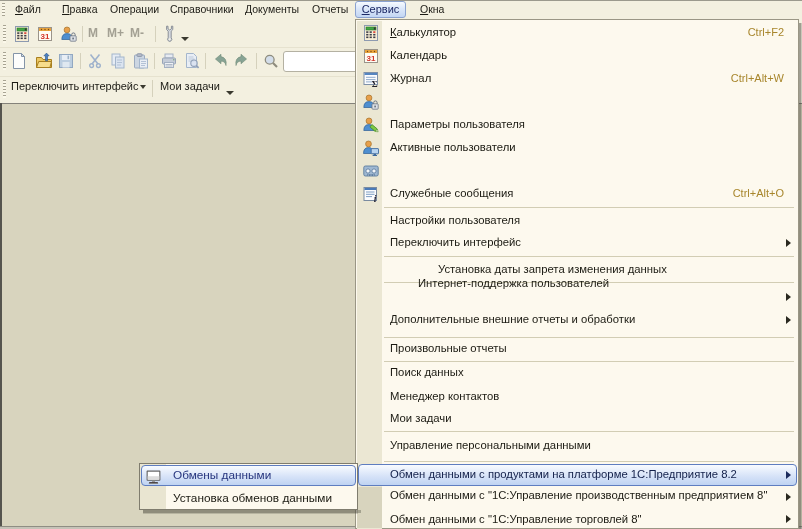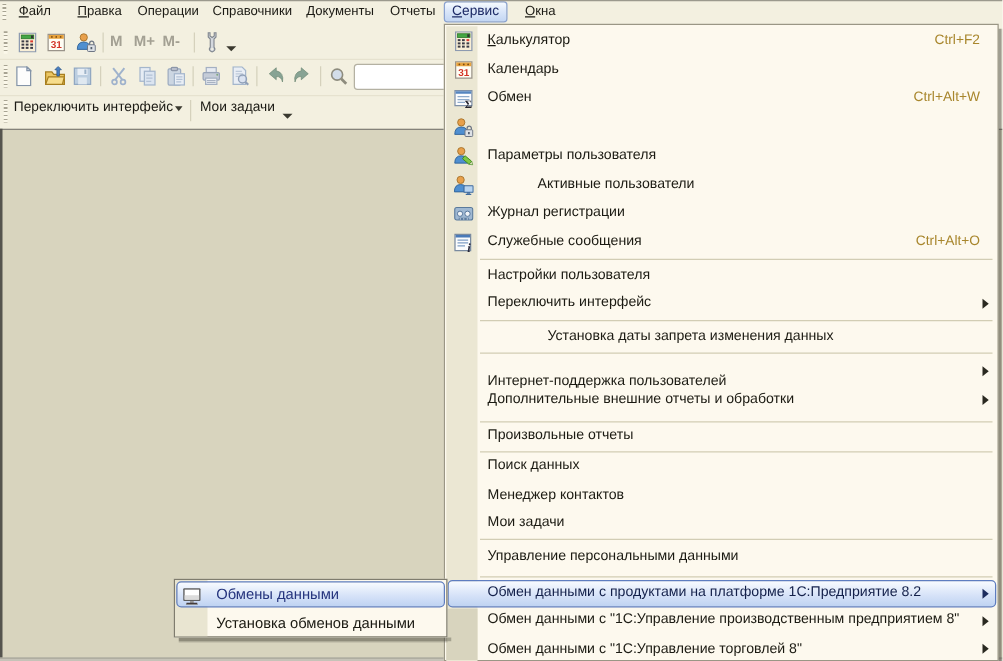--- a/index.html
+++ b/index.html
@@ -201,35 +201,34 @@
   <div class="abs" id="botline"></div>
   <div class="abs" id="botstrip"></div>
 
   <div class="abs" id="menu">
     <div class="abs" id="gut"></div>
     <div class="abs" id="gutdark"></div>
     <div class="abs" id="hl"></div>
     <span class="abs mi" style="top:1px;"><u>К</u>алькулятор</span>
     <span class="abs msc" style="top:1px;">Ctrl+F2</span>
     <span class="abs mi" style="top:24px;">Кален<u>д</u>арь</span>
-    <span class="abs mi" style="top:47px;">Обмен</span>
+    <span class="abs mi" style="top:47px;">Журнал</span>
     <span class="abs msc" style="top:47px;">Ctrl+Alt+W</span>
     <span class="abs mi" style="top:93px;">Параметры пользователя</span>
-    <span class="abs mi" style="top:116px;margin-left:40px;">Активные пользователи</span>
-    <span class="abs mi" style="top:139px;">Журнал регистрации</span>
+    <span class="abs mi" style="top:116px;">Активные пользователи</span>
     <span class="abs mi" style="top:162px;">Служебные сообщения</span>
     <span class="abs msc" style="top:162px;">Ctrl+Alt+O</span>
     <div class="abs msep" style="top:187px;"></div>
     <span class="abs mi" style="top:189px;">Настройки пользователя</span>
     <span class="abs mi" style="top:211px;">Переключить интерфейс</span>
     <div class="abs marr" style="top:219px;"></div>
     <div class="abs msep" style="top:236px;"></div>
     <span class="abs mi" style="top:238px;margin-left:48px;">Установка даты запрета изменения данных</span>
     <div class="abs msep" style="top:262px;"></div>
-    <span class="abs mi" style="top:274px;">Интернет-поддержка пользователей</span>
+    <span class="abs mi" style="top:252px;margin-left:28px;">Интернет-поддержка пользователей</span>
     <div class="abs marr" style="top:273px;"></div>
     <span class="abs mi" style="top:288px;">Дополнительные внешние отчеты и обработки</span>
     <div class="abs marr" style="top:296px;"></div>
     <div class="abs msep" style="top:317px;"></div>
     <span class="abs mi" style="top:317px;">Произвольные отчеты</span>
     <div class="abs msep" style="top:341px;"></div>
     <span class="abs mi" style="top:341px;">Поиск данных</span>
     <span class="abs mi" style="top:365px;">Менеджер контактов</span>
     <span class="abs mi" style="top:387px;">Мои задачи</span>
     <div class="abs msep" style="top:411px;"></div>

